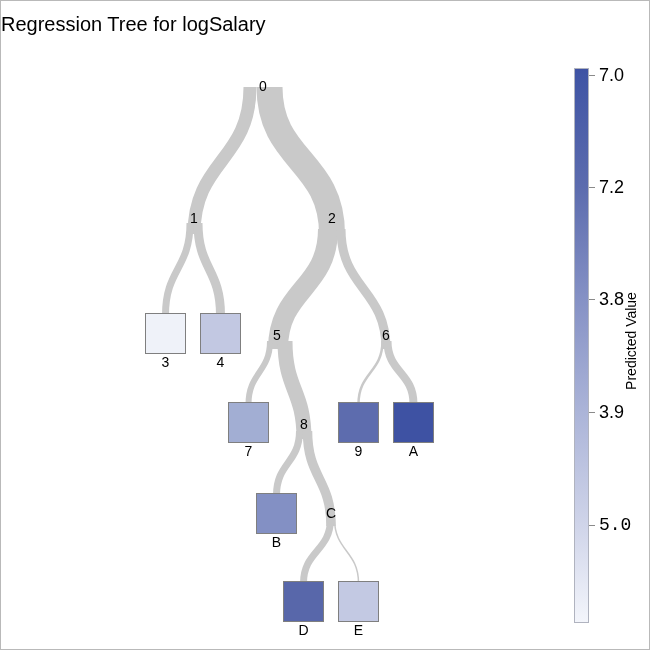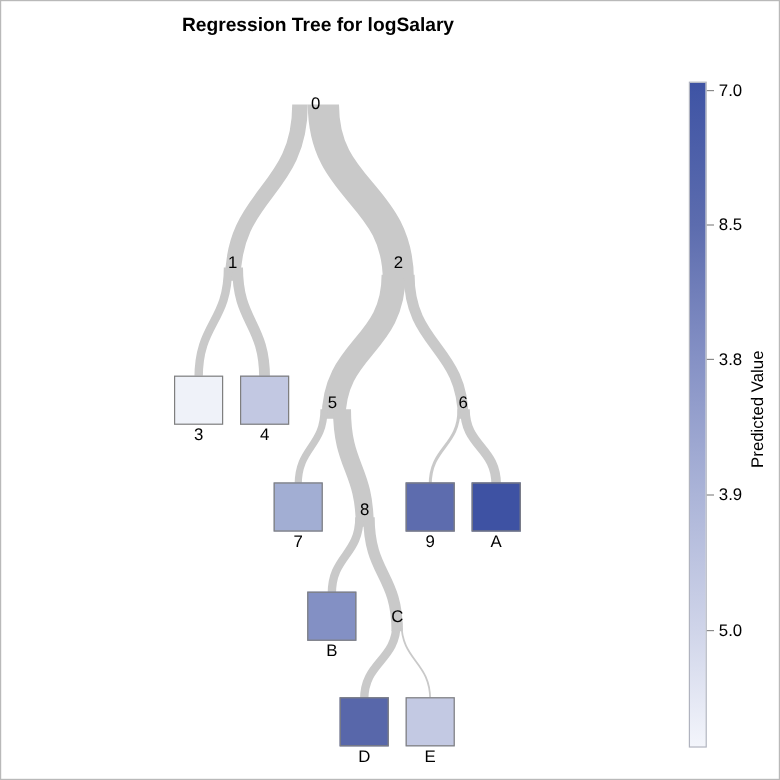--- a/index.html
+++ b/index.html
@@ -9,23 +9,23 @@
     height: 650px;
     background: #ffffff;
     border: 1px solid #b9b9b9;
     box-sizing: border-box;
     overflow: hidden;
     font-family: "Liberation Sans", "DejaVu Sans", sans-serif;
   }
   .chart-title {
     position: absolute;
     left: 0; right: 120px; top: 12px;
-    text-align: center;
-    font-size: 16px;
-    font-weight: bold;
+    text-align: left;
+    font-size: 20px;
+    font-weight: normal;
     color: #000000;
   }
   #tree-svg { position: absolute; left: 0; top: 0; }
   .node-label {
     position: absolute;
     transform: translate(-50%, -50%);
     font-size: 14px;
     color: #000000;
     white-space: nowrap;
     line-height: 1;
@@ -45,21 +45,21 @@
   }
   .legend-tick-line {
     position: absolute;
     width: 6px;
     height: 1px;
     background: #8a8a8a;
   }
   .legend-tick-label {
     position: absolute;
     transform: translateY(-50%);
-    font-size: 14px;
+    font-size: 18px;
     color: #000000;
     line-height: 1;
   }
   .legend-axis-label {
     position: absolute;
     transform: translate(-50%, -50%) rotate(-90deg);
     font-size: 14px;
     color: #000000;
     white-space: nowrap;
   }
@@ -112,23 +112,23 @@
       <div class="leaf-box" style="left: 337px; top: 580px; width: 41px; height: 41px; border-color: rgb(127, 127, 127); background: rgb(195, 201, 227);"></div>
       <div class="node-label" style="left: 357.5px; top: 629px;">E</div>
     </div>
 
   <div>
     <div class="legend-bar" style="left: 573px; top: 67px; width: 15px; height: 555px; background: linear-gradient(rgb(62, 82, 163) 0%, rgb(64, 85, 165) 1.3%, rgb(92, 108, 174) 21.4%, rgb(133, 145, 197) 41.6%, rgb(171, 180, 216) 62%, rgb(207, 212, 233) 82.3%, rgb(243, 245, 251) 100%);"></div>
     <div>
         <div class="legend-tick-line" style="left: 588px; top: 74px;"></div>
         <div class="legend-tick-label" style="left: 598px; top: 74px;">7.0</div>
         <div class="legend-tick-line" style="left: 588px; top: 186px;"></div>
-        <div class="legend-tick-label" style="left: 598px; top: 186px;">8.5</div>
+        <div class="legend-tick-label" style="left: 598px; top: 186px;">7.2</div>
         <div class="legend-tick-line" style="left: 588px; top: 298px;"></div>
         <div class="legend-tick-label" style="left: 598px; top: 298px;">3.8</div>
         <div class="legend-tick-line" style="left: 588px; top: 411px;"></div>
         <div class="legend-tick-label" style="left: 598px; top: 411px;">3.9</div>
         <div class="legend-tick-line" style="left: 588px; top: 524px;"></div>
-        <div class="legend-tick-label" style="left: 598px; top: 524px;">5.0</div>
+        <div class="legend-tick-label" style="left: 598px; top: 524px; font-family: Liberation Mono, monospace;">5.0</div>
       </div>
     <div class="legend-axis-label" style="left: 630px; top: 340px;">Predicted Value</div>
   </div>
 </div>
 
 </body></html>

